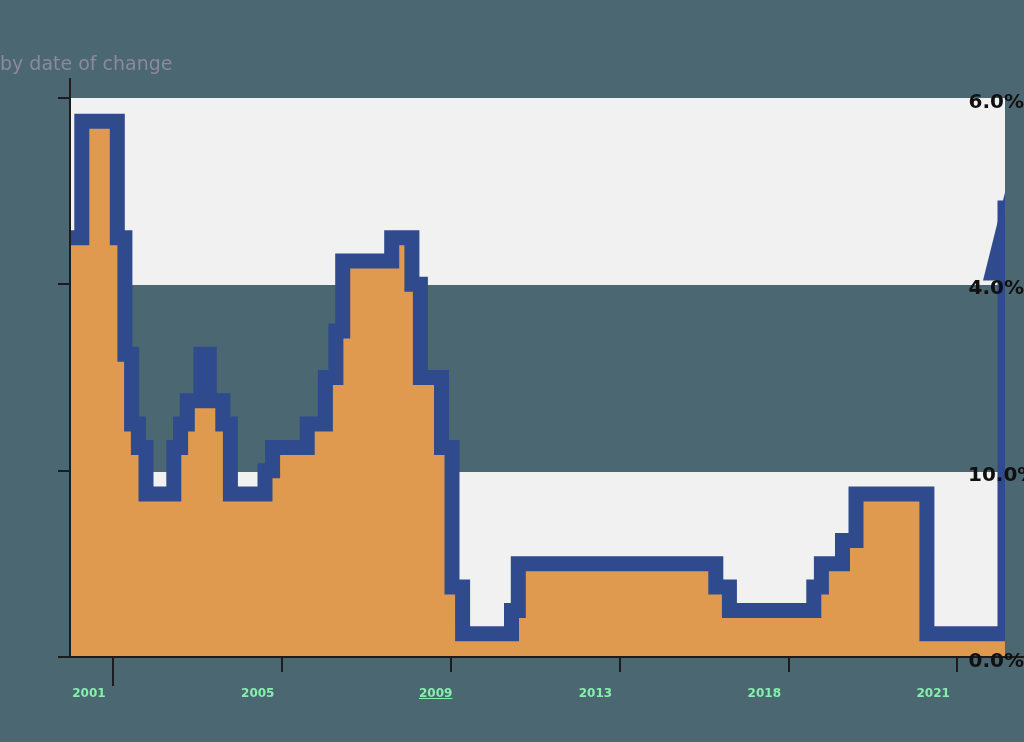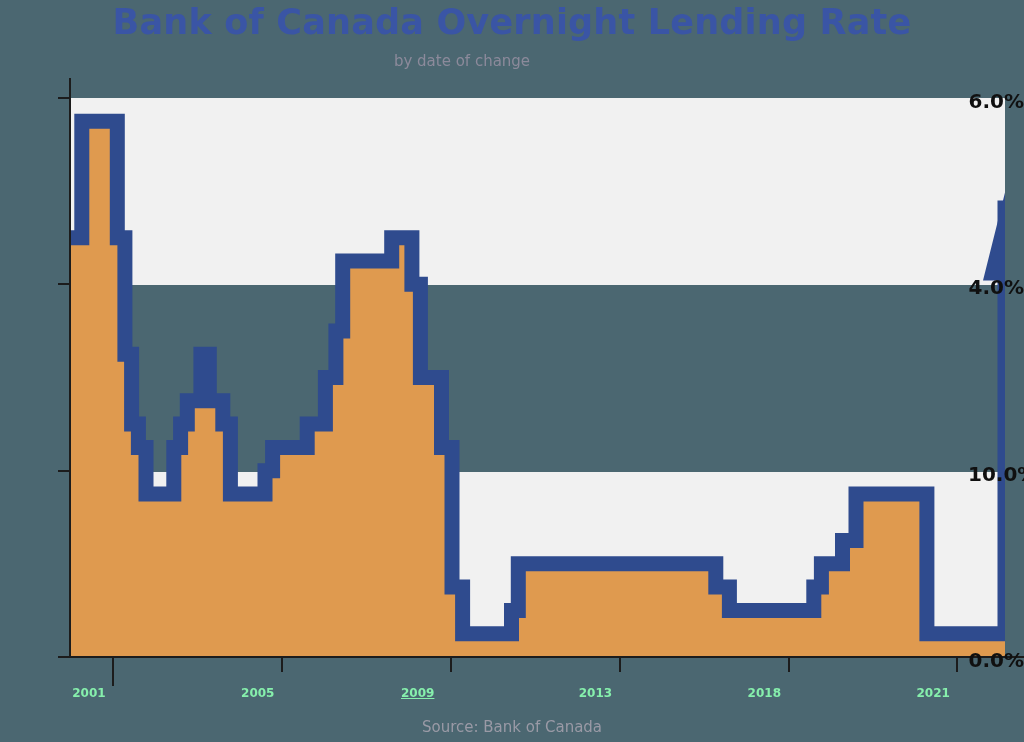--- a/index.html
+++ b/index.html
@@ -17,22 +17,21 @@
     position:absolute;left:0;top:2px;width:1024px;
     text-align:center;
     font-family:"DejaVu Sans", sans-serif;
     font-size:35px;font-weight:bold;
     color:#3A55A5;
     letter-spacing:0.2px;
     white-space:nowrap;
   }
   .subtitle{
     position:absolute;left:0;top:52px;width:924px;
-    text-align:center;
-    font-size:15px;font-weight:normal;
+    font-size:19px;font-weight:normal;
     color:#8C8A9B;
   }
   .source{
     position:absolute;left:0;top:718px;width:1024px;
     text-align:center;
     font-size:15px;
     color:#9A9AA6;
   }
 
   
@@ -70,21 +69,20 @@
   .xlabel{
     position:absolute;top:686px;width:80px;margin-left:-40px;
     text-align:left;font-size:12px;font-weight:bold;color:#86efac;
   }
 </style>
 </head>
 <body>
 
 <div id="figure">
 
-  <div class="title">Bank of Canada Overnight Lending Rate</div>
   <div class="subtitle">by date of change</div>
 
   <div id="plot">
     <div class="band" style="top:0px;height:187px;"></div>
     <div class="band dark" style="top:187px;height:187px;"></div>
     <div class="band" style="top:374px;height:185px;"></div>
 
     <svg id="svgwrap" viewBox="0 0 935 559" preserveAspectRatio="none">
       <polygon id="area-fill" points="0.0,139.8 11.8,139.8 11.8,23.3 17.7,23.3 17.7,23.3 43.1,23.3 43.1,23.3 47.3,23.3 47.3,139.8 54.9,139.8 54.9,256.2 61.6,256.2 61.6,326.1 68.4,326.1 68.4,349.4 76.0,349.4 76.0,396.0 97.1,396.0 97.1,396.0 103.8,396.0 103.8,349.4 110.6,349.4 110.6,326.1 117.3,326.1 117.3,302.8 122.4,302.8 122.4,302.8 130.9,302.8 130.9,256.2 139.3,256.2 139.3,302.8 146.1,302.8 146.1,302.8 152.8,302.8 152.8,326.1 160.4,326.1 160.4,396.0 181.5,396.0 181.5,396.0 195.0,396.0 195.0,372.7 202.6,372.7 202.6,349.4 223.7,349.4 223.7,349.4 237.2,349.4 237.2,326.1 244.8,326.1 244.8,326.1 255.4,326.1 255.4,279.5 265.9,279.5 265.9,232.9 272.7,232.9 272.7,163.0 308.1,163.0 308.1,163.0 321.7,163.0 321.7,139.8 336.0,139.8 336.0,139.8 341.9,139.8 341.9,186.3 350.4,186.3 350.4,279.5 363.9,279.5 363.9,279.5 371.5,279.5 371.5,349.4 382.0,349.4 382.0,489.1 392.6,489.1 392.6,535.7 434.8,535.7 434.8,535.7 441.5,535.7 441.5,512.4 448.3,512.4 448.3,465.8 635.3,465.8 635.3,465.8 645.8,465.8 645.8,489.1 659.4,489.1 659.4,512.4 730.3,512.4 730.3,512.4 743.8,512.4 743.8,489.1 751.4,489.1 751.4,465.8 772.5,465.8 772.5,442.5 786.0,442.5 786.0,396.0 850.6,396.0 850.6,396.0 856.9,396.0 856.9,535.7 930.8,535.7 930.8,535.7 935.0,535.7 935.0,102.5 935.0,559 0.0,559" fill="#DF9A4F"></polygon>
       <polyline id="line-path" fill="none" stroke-linejoin="miter" stroke-linecap="butt" points="0.0,139.8 11.8,139.8 11.8,23.3 17.7,23.3 17.7,23.3 43.1,23.3 43.1,23.3 47.3,23.3 47.3,139.8 54.9,139.8 54.9,256.2 61.6,256.2 61.6,326.1 68.4,326.1 68.4,349.4 76.0,349.4 76.0,396.0 97.1,396.0 97.1,396.0 103.8,396.0 103.8,349.4 110.6,349.4 110.6,326.1 117.3,326.1 117.3,302.8 122.4,302.8 122.4,302.8 130.9,302.8 130.9,256.2 139.3,256.2 139.3,302.8 146.1,302.8 146.1,302.8 152.8,302.8 152.8,326.1 160.4,326.1 160.4,396.0 181.5,396.0 181.5,396.0 195.0,396.0 195.0,372.7 202.6,372.7 202.6,349.4 223.7,349.4 223.7,349.4 237.2,349.4 237.2,326.1 244.8,326.1 244.8,326.1 255.4,326.1 255.4,279.5 265.9,279.5 265.9,232.9 272.7,232.9 272.7,163.0 308.1,163.0 308.1,163.0 321.7,163.0 321.7,139.8 336.0,139.8 336.0,139.8 341.9,139.8 341.9,186.3 350.4,186.3 350.4,279.5 363.9,279.5 363.9,279.5 371.5,279.5 371.5,349.4 382.0,349.4 382.0,489.1 392.6,489.1 392.6,535.7 434.8,535.7 434.8,535.7 441.5,535.7 441.5,512.4 448.3,512.4 448.3,465.8 635.3,465.8 635.3,465.8 645.8,465.8 645.8,489.1 659.4,489.1 659.4,512.4 730.3,512.4 730.3,512.4 743.8,512.4 743.8,489.1 751.4,489.1 751.4,465.8 772.5,465.8 772.5,442.5 786.0,442.5 786.0,396.0 850.6,396.0 850.6,396.0 856.9,396.0 856.9,535.7 930.8,535.7 930.8,535.7 935.0,535.7 935.0,102.5" stroke="#2F4B8E" stroke-width="15"></polyline>
@@ -104,23 +102,22 @@
       <div class="ylabel" style="top: 284.333px;">4.0%</div>
       <div class="ytick" style="top: 97px;"></div>
       <div class="ylabel" style="top: 98px;">6.0%</div>
     </div>
   <div id="xticks">
       <div class="xtick major" style="left: 112.212px;"></div>
       <div class="xlabel" style="left: 112.212px;">2001</div>
       <div class="xtick" style="left: 281.061px;"></div>
       <div class="xlabel" style="left: 281.061px;">2005</div>
       <div class="xtick" style="left: 449.91px;"></div>
-      <div class="xlabel" style="left: 441px; text-decoration: underline;">2009</div>
+      <div class="xlabel" style="left: 459px; text-decoration: underline;">2009</div>
       <div class="xtick" style="left: 618.758px;"></div>
       <div class="xlabel" style="left: 618.758px;">2013</div>
       <div class="xtick" style="left: 787.607px;"></div>
       <div class="xlabel" style="left: 787.607px;">2018</div>
       <div class="xtick" style="left: 956.456px;"></div>
       <div class="xlabel" style="left: 956.456px;">2021</div>
     </div>
 
-  <div class="source">Source: Bank of Canada</div>
 </div>
 
 </body></html>

